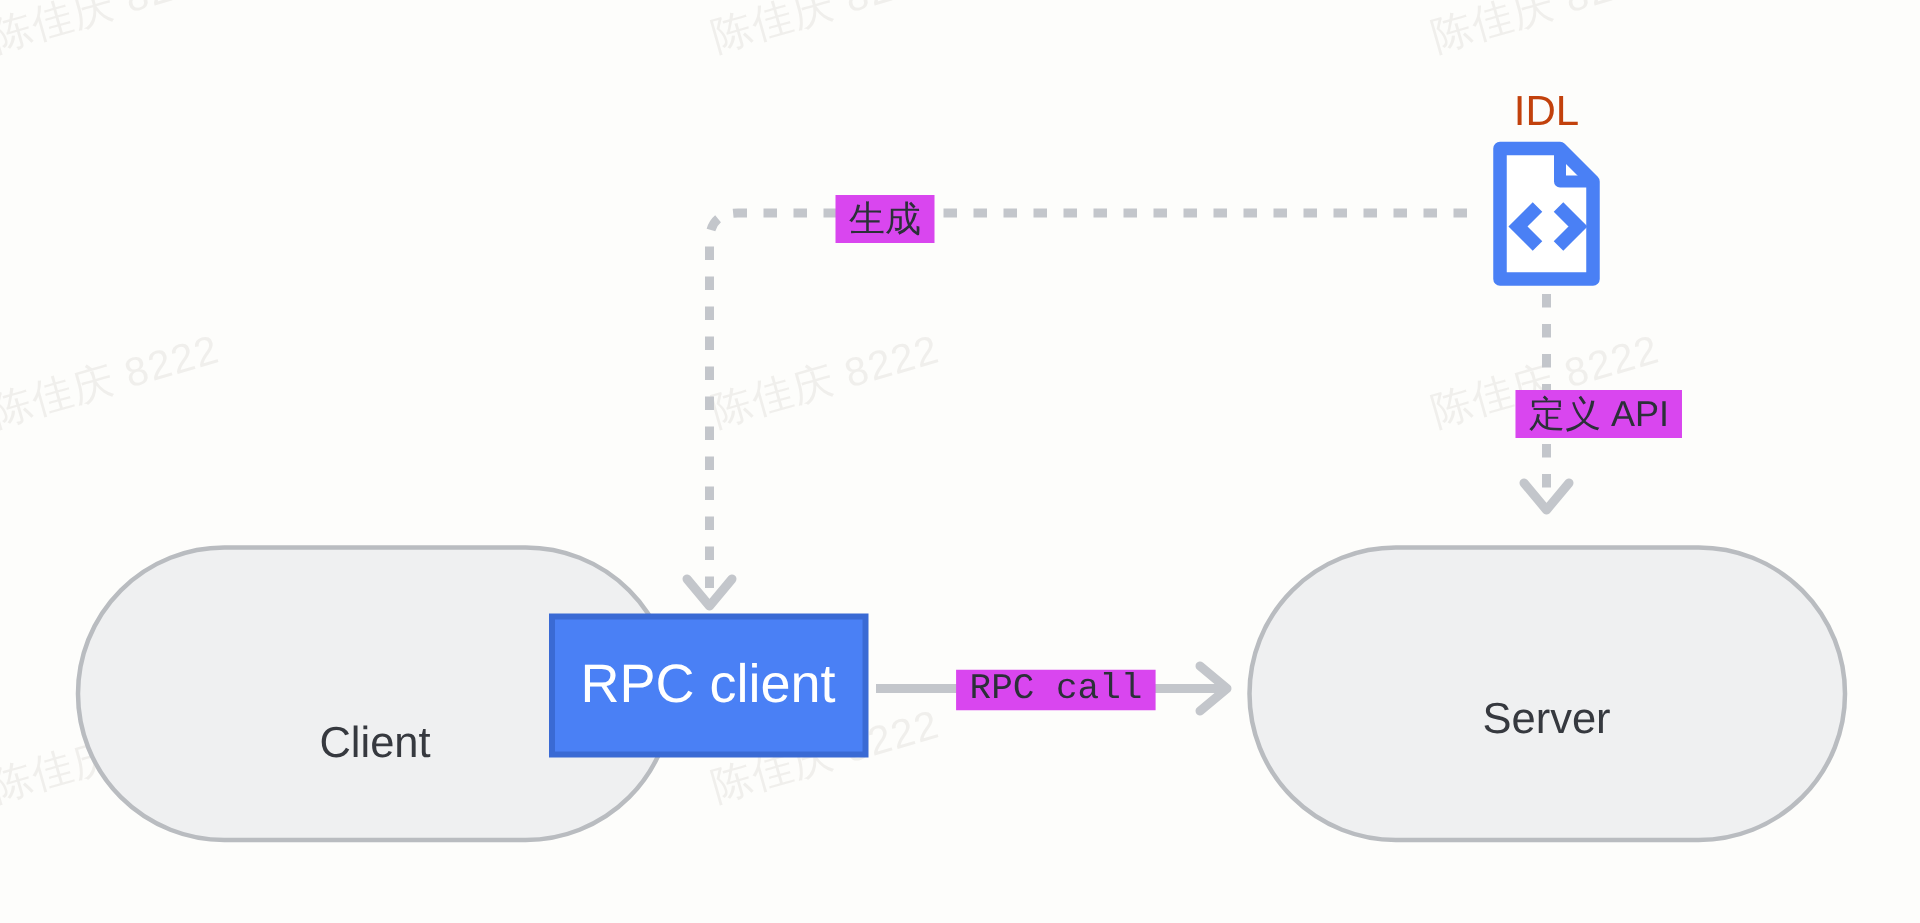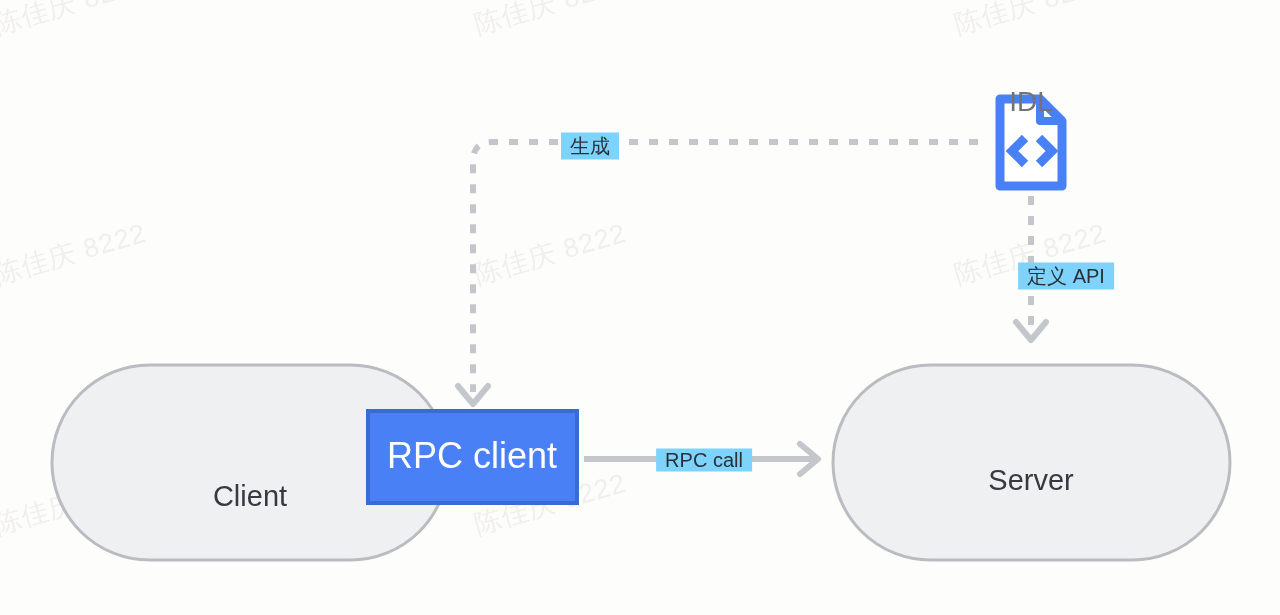--- a/index.html
+++ b/index.html
@@ -56,33 +56,32 @@
     z-index: 3;
     white-space: nowrap;
     color: #2b3038;
     font-family: "Liberation Sans", "DejaVu Sans", sans-serif;
   }
   .node-label {
     font-size: 29px;
     color: #36393f;
   }
   .edge-label {
-    font-size: 20px;
+    font-size: 24px;
     color: #2b3038;
-    background: #7dd3fc;
+    background: #d946ef;
     padding: 0 9px;
   }
   .box-label {
     font-size: 36px;
     color: #ffffff;
   }
   .icon-title {
     font-size: 28px;
-    color: #737373;
-    margin-top: 28px;
+    color: #c2410c;
   }
   .centered {
     transform: translate(-50%, -50%);
   }
 </style>
 </head>
 <body>
 
 <div id="stage">
 
@@ -135,15 +134,15 @@
   <div class="lbl box-label centered" style="left:472px; top:456px;">RPC client</div>
 
   <div class="lbl node-label centered" style="left:1031px; top:480px;">Server</div>
 
   <div class="lbl icon-title centered" style="left:1031px; top:74px;">IDL</div>
 
   <div class="lbl edge-label centered" style="left:590px; top:146px;">生成</div>
 
   <div class="lbl edge-label centered" style="left:1066px; top:276px;">定义 API</div>
 
-  <div class="lbl edge-label centered" style="left:704px; top:460px;">RPC call</div>
+  <div class="lbl edge-label centered" style="left:704px; top:460px;font-family:Liberation Mono, monospace;">RPC call</div>
 
 </div>
 
 </body></html>

